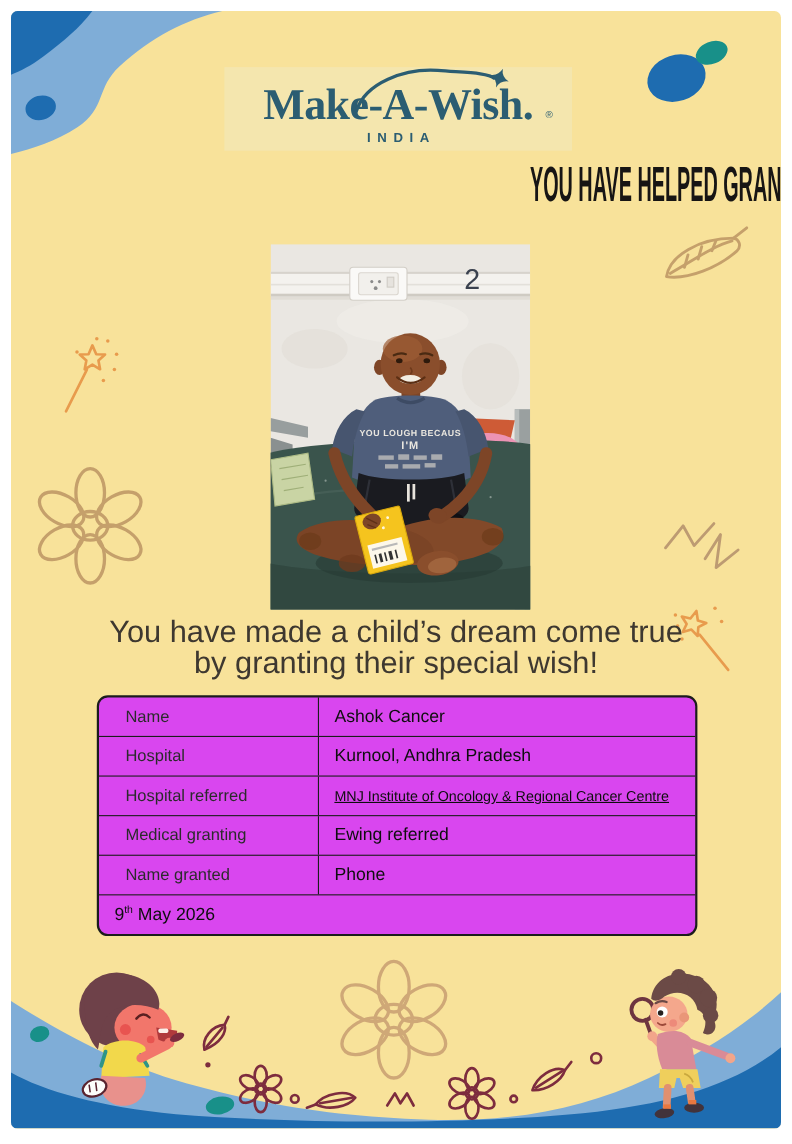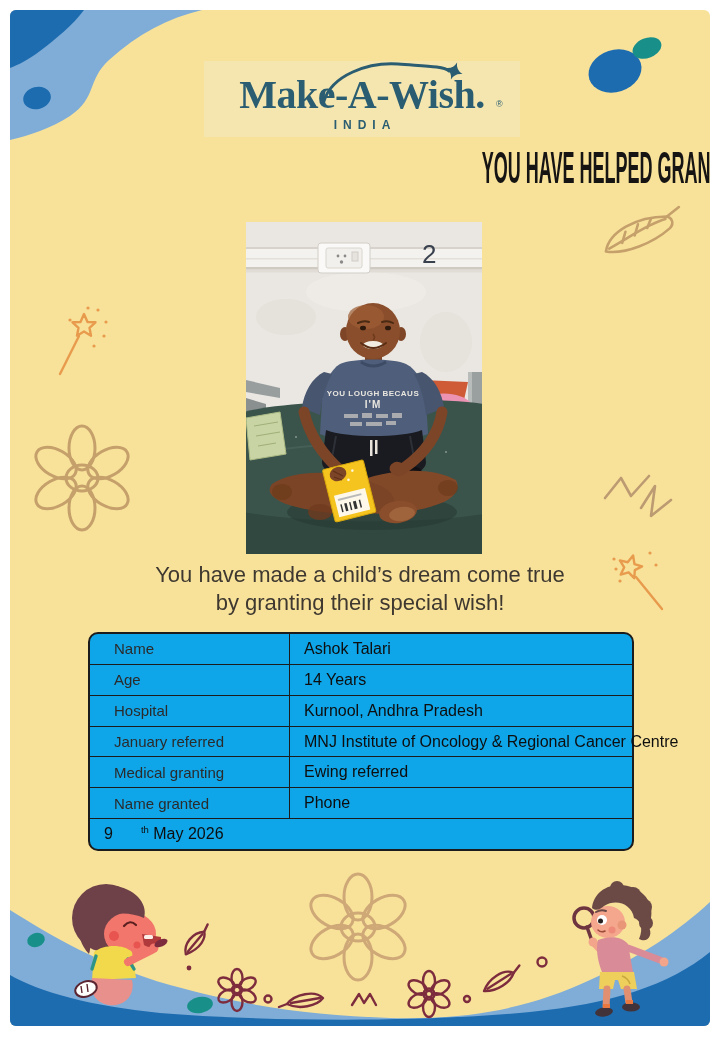--- a/index.html
+++ b/index.html
@@ -7,31 +7,31 @@
         font-family:"Liberation Sans",sans-serif;}
   .canvas{position:absolute;left:10px;top:10px;width:700px;height:1016px;
           background:#F8E29A;border-radius:6px;overflow:hidden;}
   .deco{position:absolute;inset:0;pointer-events:none;}
   .logo-svg{position:absolute;left:192px;top:47px;}
   .headline{position:absolute;top:139px;left:0;width:700px;text-align:center;}
   .headline-inner{display:inline-block;font-weight:700;font-size:45px;line-height:37px;
                   color:#171514;white-space:nowrap;transform:scaleX(0.40);transform-origin:50% 50%;}
   .photo-svg{position:absolute;left:236px;top:212px;}
   .message{position:absolute;top:551px;left:0;width:700px;text-align:center;
-           font-size:22px;line-height:28px;font-weight:500;color:#3E3830;}
-  .dtable{position:absolute;left:78px;top:622px;width:542px;height:215px;background:#0ea5e9;
+           font-size:28px;line-height:28px;font-weight:500;color:#3E3830;}
+  .dtable{position:absolute;left:78px;top:622px;width:542px;height:215px;background:#d946ef;
           border:2px solid #1C1C1C;border-radius:10px;display:flex;flex-direction:column;}
   .trow{flex:1;display:flex;align-items:center;}
   .trow + .trow{border-top:1.6px solid #1C1C1C;}
   .tlabel{flex:0 0 200px;width:200px;align-self:stretch;display:flex;align-items:center;
           padding-left:24px;box-sizing:border-box;border-right:1.6px solid #1C1C1C;
           font-size:15px;color:#2B2B2B;}
   .tvalue{padding-left:14px;font-size:16px;color:#0E0E0E;white-space:nowrap;}
-  .small-val{font-size:16px;}
-  .sup{font-size:9.5px;vertical-align:super;margin-left:28px;}
+  .small-val{font-size:13px;text-decoration:underline;}
+  .sup{font-size:9.5px;vertical-align:super;}
 </style>
 </head>
 <body>
 
 <div class="page">
  <div class="canvas">
 
   <svg class="deco" width="700" height="1016" viewBox="0 0 700 1016">
 
     <g>
@@ -334,32 +334,28 @@
   </svg>
 
   <div class="message">
     <div>You have made a child’s dream come true</div>
     <div>by granting their special wish!</div>
   </div>
 
   <div class="dtable">
     <div class="trow">
       <div class="tlabel">Name</div>
-      <div class="tvalue">Ashok Talari</div>
-    </div>
-    <div class="trow">
-      <div class="tlabel">Age</div>
-      <div class="tvalue">14 Years</div>
+      <div class="tvalue">Ashok Cancer</div>
     </div>
     <div class="trow">
       <div class="tlabel">Hospital</div>
       <div class="tvalue">Kurnool, Andhra Pradesh</div>
     </div>
     <div class="trow">
-      <div class="tlabel">January referred</div>
+      <div class="tlabel">Hospital referred</div>
       <div class="tvalue small-val">MNJ Institute of Oncology &amp; Regional Cancer Centre</div>
     </div>
     <div class="trow">
       <div class="tlabel">Medical granting</div>
       <div class="tvalue">Ewing referred</div>
     </div>
     <div class="trow">
       <div class="tlabel">Name granted</div>
       <div class="tvalue">Phone</div>
     </div>

